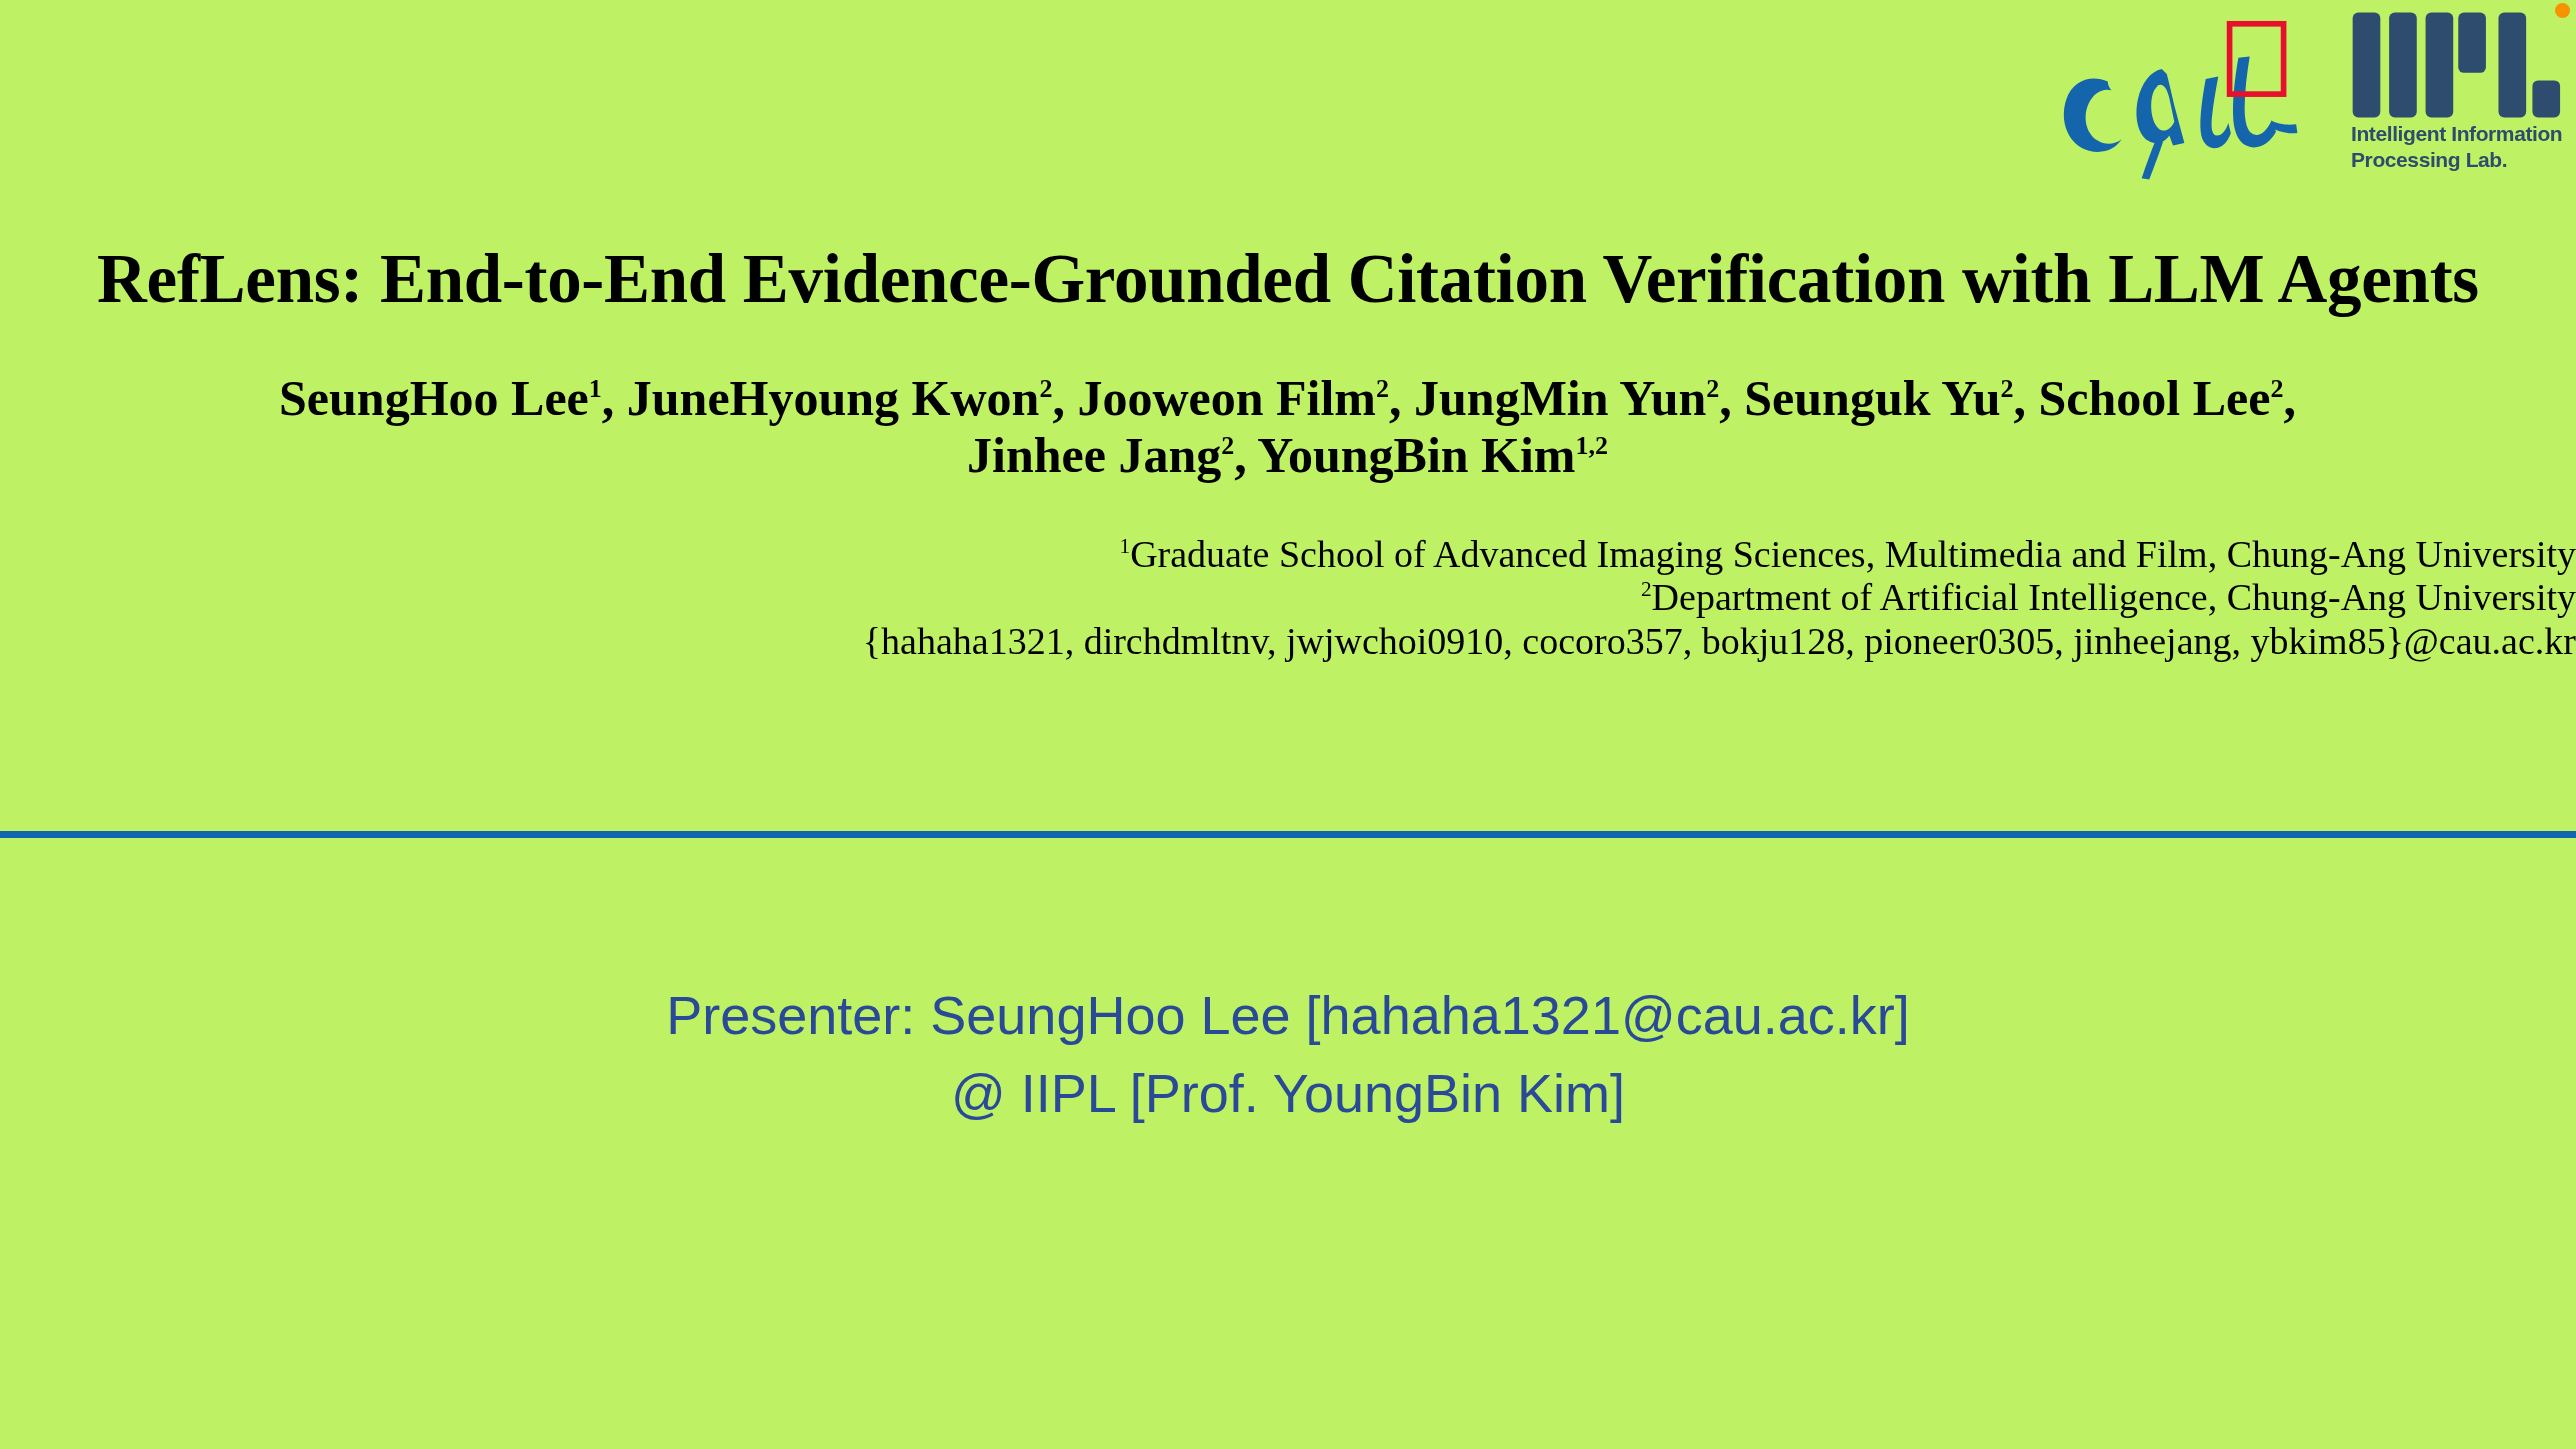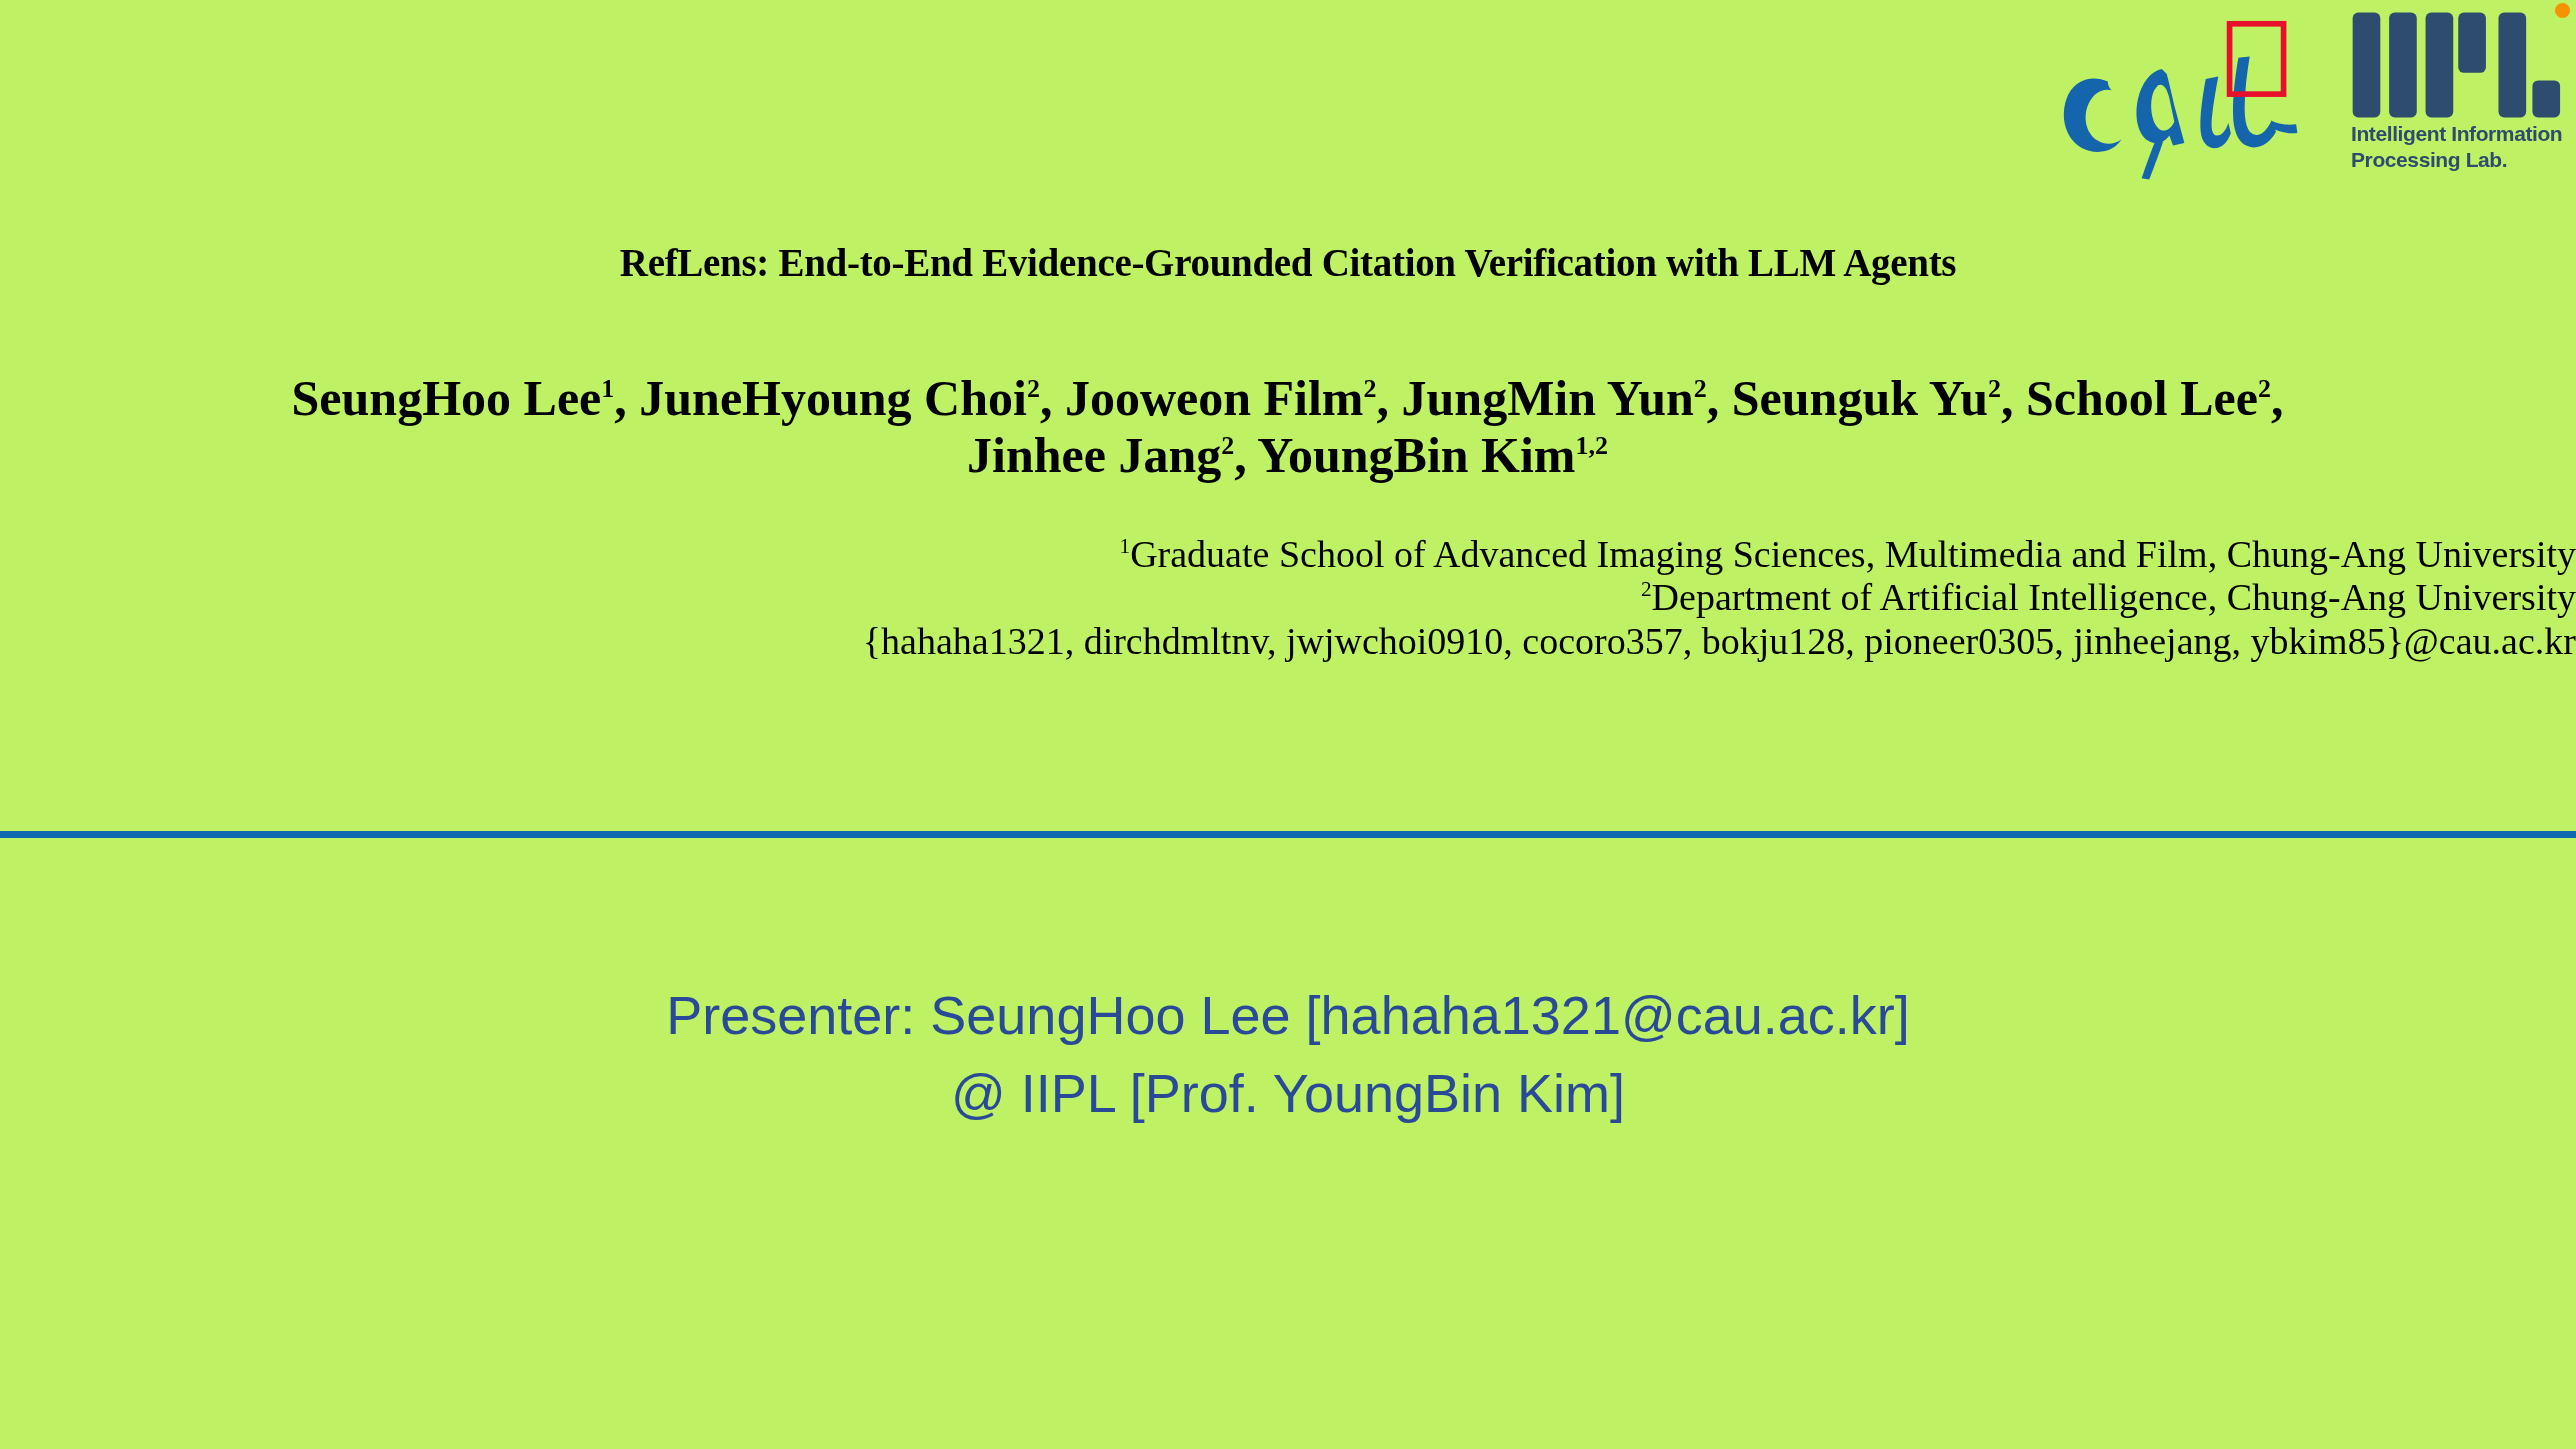--- a/index.html
+++ b/index.html
@@ -79,21 +79,21 @@
 
   
   .paper-title {
     position: absolute;
     left: 0;
     top: 242px;
     width: 2576px;
     text-align: center;
     font-family: "Liberation Serif", serif;
     font-weight: bold;
-    font-size: 39px;
+    font-size: 69px;
     line-height: 1.08;
     color: #000000;
     letter-spacing: -0.3px;
   }
 
   
   .authors {
     position: absolute;
     left: 94px;
     top: 370px;
@@ -214,21 +214,21 @@
       <div class="iipl-caption">
         <div>Intelligent Information</div>
         <div>Processing Lab.</div>
       </div>
     </div>
   </div>
 
   <div class="paper-title">RefLens: End-to-End Evidence-Grounded Citation Verification with LLM Agents</div>
 
   <div class="authors">
-    <div><span>SeungHoo Lee</span><sup>1</sup>, <span>JuneHyoung Choi</span><sup>2</sup>, <span>Jooweon Film</span><sup>2</sup>, <span>JungMin Yun</span><sup>2</sup>, <span>Seunguk Yu</span><sup>2</sup>, <span>School Lee</span><sup>2</sup>,</div>
+    <div><span>SeungHoo Lee</span><sup>1</sup>, <span>JuneHyoung Kwon</span><sup>2</sup>, <span>Jooweon Film</span><sup>2</sup>, <span>JungMin Yun</span><sup>2</sup>, <span>Seunguk Yu</span><sup>2</sup>, <span>School Lee</span><sup>2</sup>,</div>
     <div><span>Jinhee Jang</span><sup>2</sup>, <span>YoungBin Kim</span><sup>1,2</sup></div>
   </div>
 
   <div class="affiliations">
     <span class="aff-line"><sup>1</sup><span>Graduate School of Advanced Imaging Sciences, Multimedia and Film, Chung-Ang University</span></span>
     <span class="aff-line"><sup>2</sup><span>Department of Artificial Intelligence, Chung-Ang University</span></span>
     <span class="aff-line">{hahaha1321, dirchdmltnv, jwjwchoi0910, cocoro357, bokju128, pioneer0305, jinheejang, ybkim85}@cau.ac.kr</span>
   </div>
 
   <div class="divider" style="background: rgb(18, 102, 174);"></div>

